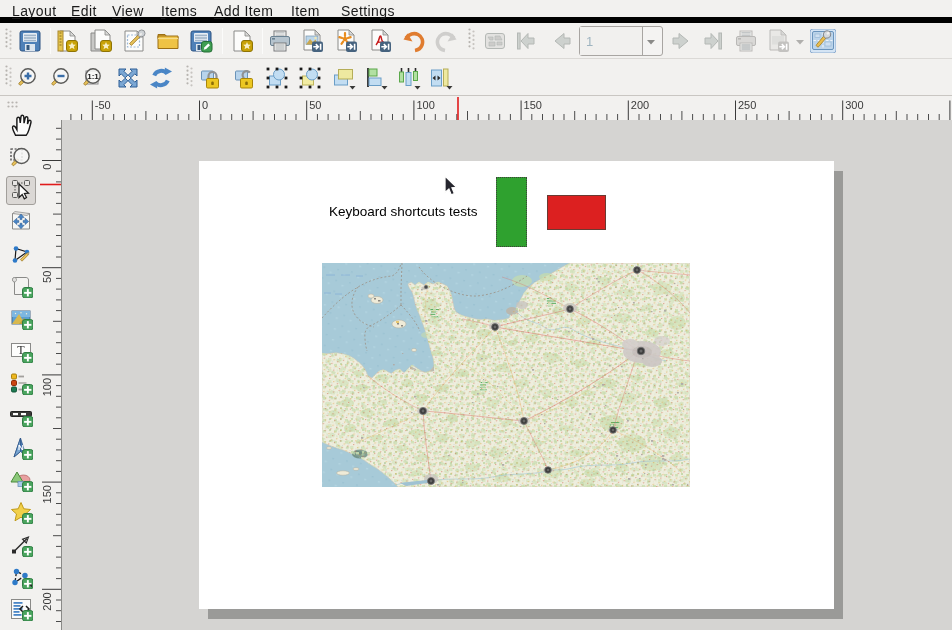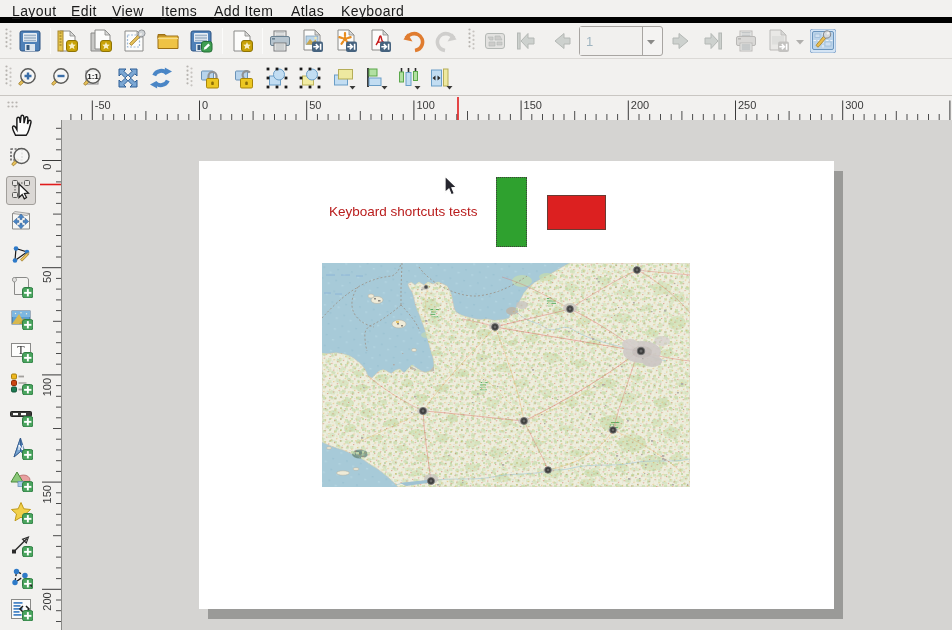--- a/index.html
+++ b/index.html
@@ -5,38 +5,38 @@
 #app{position:relative;width:952px;height:630px}
 .menubar{position:absolute;left:0;top:0;width:952px;height:23px;background:#f2f1ef;border-bottom:6px solid #000000}
 .menubar span{position:absolute;top:3px;font-size:14px;letter-spacing:0.4px;color:#1b1b1b}
 .menubar u{text-decoration:underline;text-underline-offset:2px}
 .tb{position:absolute;left:0;width:952px;background:#f2f1ef}
 #tb1{top:24px;height:35px;border-bottom:1px solid #dbd9d6}
 #tb2{top:60px;height:36px;border-bottom:1px solid #c9c6c2}
 #ltb{position:absolute;left:0;top:97px;width:40px;height:533px;background:#f2f1ef}
 #canvas{position:absolute;left:62px;top:120px;width:890px;height:510px;background:#d5d4d2;overflow:hidden}
 #page{position:absolute;left:137px;top:41px;width:635px;height:448px;background:#ffffff;box-shadow:9px 10px 0 0 #9a9a98}
-#ptext{position:absolute;left:130px;top:43px;font-size:13.5px;color:#b91c1c}
+#ptext{position:absolute;left:130px;top:43px;font-size:13.5px;color:#000000}
 #grect{position:absolute;left:297px;top:16px;width:31px;height:70px;background:#2fa12f;border:1px dotted #3f3f3b}
 #rrect{position:absolute;left:348px;top:34px;width:59px;height:35px;background:#dc2020;border:1px solid #6a3a32}
 .icon{position:absolute;pointer-events:none}
 #selbtn{position:absolute;left:6px;top:176px;width:30px;height:29px;background:#dbd8d5;border:1px solid #a29f9b;border-radius:3px}
 #spin{position:absolute;left:579px;top:26px;width:84px;height:30px;background:#f4f3f2;border:1px solid #a8a5a2;border-radius:3px}
 #spin .fld{position:absolute;left:0;top:0;width:63px;height:28px;border-right:1px solid #a8a5a2;background:#f1f0ee}
 #spin .one{position:absolute;left:6px;top:7px;font-size:13px;color:#9fb4c0}
 </style></head><body>
 <div id="app">
 <div class="menubar">
       <span style="left:12px"><u>L</u>ayout</span>
       <span style="left:71px"><u>E</u>dit</span>
       <span style="left:112px"><u>V</u>iew</span>
       <span style="left:161px"><u>I</u>tems</span>
       <span style="left:214px"><u>A</u>dd Item</span>
-      <span style="left:291px">Atlas</span>
-      <span style="left:341px">Keyboard</span>
+      <span style="left:291px">Item</span>
+      <span style="left:341px">Settings</span>
     </div>
 <div class="tb" id="tb1"></div>
     <div class="tb" id="tb2"></div>
 <div id="ltb"></div>
 <div id="canvas">
       <div id="page">
 <span id="ptext">Keyboard shortcuts tests</span>
 <div id="grect"></div>
         <div id="rrect"></div>
 <svg style="position:absolute;left:123px;top:102px" width="368" height="224" viewBox="0 0 368 224">

